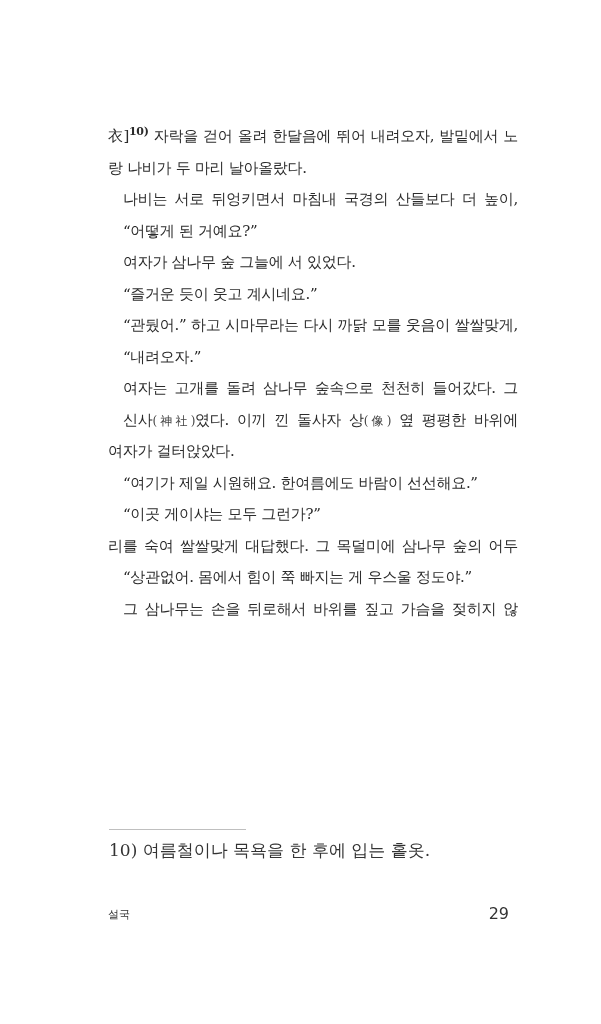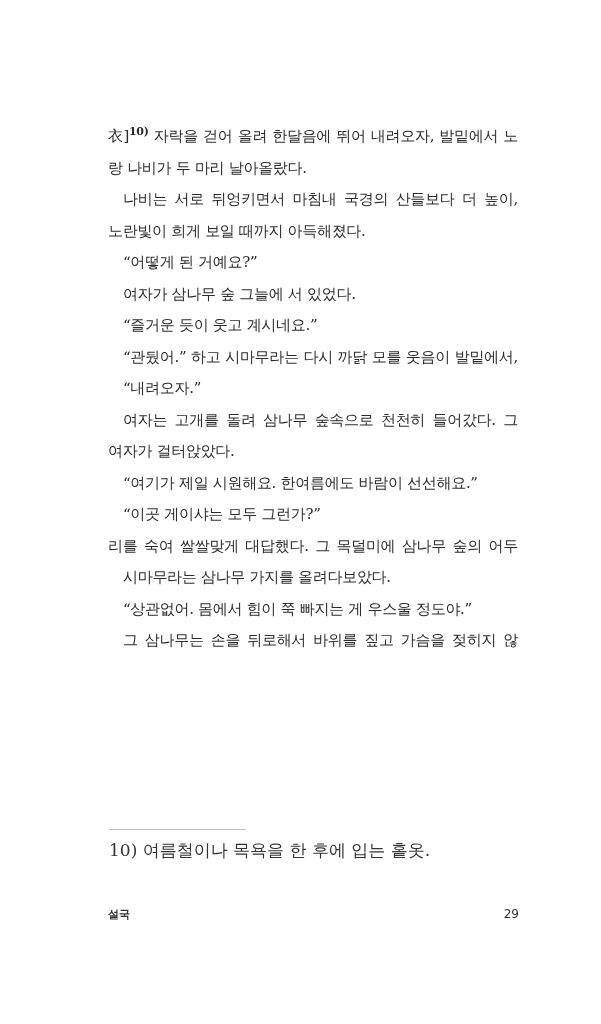--- a/index.html
+++ b/index.html
@@ -68,52 +68,50 @@
       white-space: nowrap;
     }
     .footer-title {
       position: absolute;
       left: 108px;
       top: 908px;
       font-family: "DejaVu Sans", "Liberation Sans", sans-serif;
       font-size: 11px;
       line-height: 14px;
       color: #333;
-      font-weight: bold;
     }
     .footer-page {
       position: absolute;
-      right: 82px;
+      right: 92px;
       top: 907px;
       font-family: "DejaVu Sans", "Liberation Sans", sans-serif;
-      font-size: 12px;
+      font-size: 16px;
       line-height: 14px;
       color: #333;
     }
   </style>
 </head>
 <body>
 
 <div class="page">
   <div class="body-text">
     <div class="line justify"><span>衣]</span><sup class="fnref">10)</sup><span> 자락을 걷어 올려 한달음에 뛰어 내려오자, 발밑에서 노</span></div>
     <div class="line">랑 나비가 두 마리 날아올랐다.</div>
     <div class="line indent justify">나비는 서로 뒤엉키면서 마침내 국경의 산들보다 더 높이,</div>
-    <div class="line">노란빛이 희게 보일 때까지 아득해졌다.</div>
     <div class="line indent">“어떻게 된 거예요?”</div>
     <div class="line indent">여자가 삼나무 숲 그늘에 서 있었다.</div>
     <div class="line indent">“즐거운 듯이 웃고 계시네요.”</div>
-    <div class="line indent justify">“관뒀어.” 하고 시마무라는 다시 까닭 모를 웃음이 발밑에서,</div>
+    <div class="line indent justify">“관뒀어.” 하고 시마무라는 다시 까닭 모를 웃음이 쌀쌀맞게,</div>
     <div class="line indent">“내려오자.”</div>
     <div class="line indent justify">여자는 고개를 돌려 삼나무 숲속으로 천천히 들어갔다. 그</div>
+    <div class="line indent justify"><span>신사</span><span class="hanja">(神社)</span><span>였다. 이끼 낀 돌사자 상</span><span class="hanja">(像)</span><span> 옆 평평한 바위에</span></div>
     <div class="line">여자가 걸터앉았다.</div>
     <div class="line indent">“여기가 제일 시원해요. 한여름에도 바람이 선선해요.”</div>
     <div class="line indent">“이곳 게이샤는 모두 그런가?”</div>
     <div class="line justify">리를 숙여 쌀쌀맞게 대답했다. 그 목덜미에 삼나무 숲의 어두</div>
-    <div class="line indent">시마무라는 삼나무 가지를 올려다보았다.</div>
     <div class="line indent">“상관없어. 몸에서 힘이 쭉 빠지는 게 우스울 정도야.”</div>
     <div class="line indent justify">그 삼나무는 손을 뒤로해서 바위를 짚고 가슴을 젖히지 않</div>
   </div>
 
   <div class="footnote-rule"></div>
   <div class="footnote">10) 여름철이나 목욕을 한 후에 입는 홑옷.</div>
 
   <div class="footer-title">설국</div>
   <div class="footer-page">29</div>
 </div>

